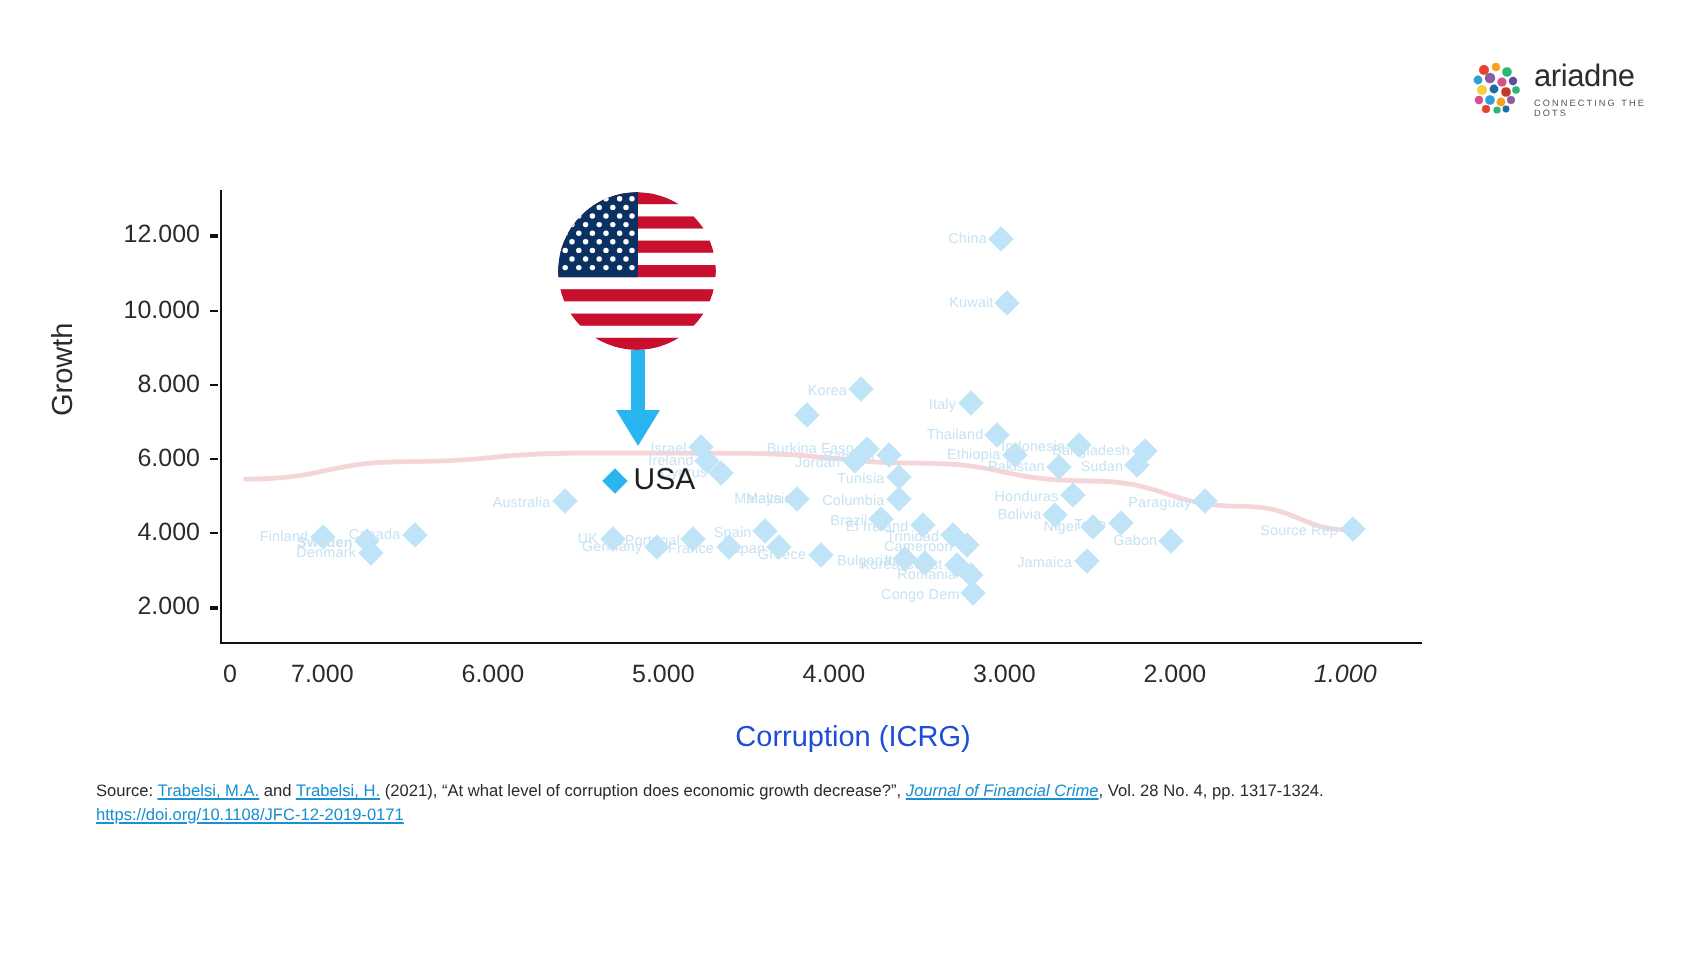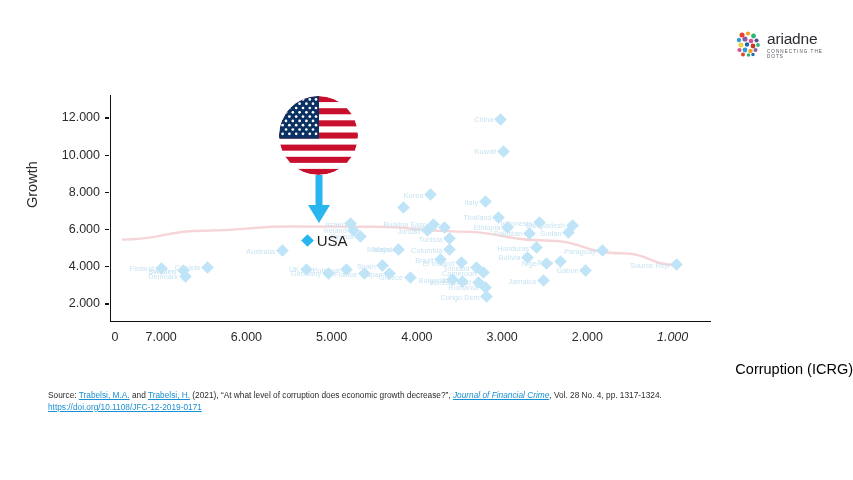--- a/index.html
+++ b/index.html
@@ -101,23 +101,23 @@
     color: #2b2b2b;
     transform: rotate(-90deg);
     transform-origin: left top;
     white-space: nowrap;
   }
   #x-axis-title {
     position: absolute;
     left: 0;
     top: 361px;
     width: 853px;
-    text-align: right;
+    text-align: center;
     font-size: 14.5px;
-    color: #000000;
+    color: #1d4ed8;
   }
 
   
   .pt {
     position: absolute;
     width: 9px;
     height: 9px;
     margin-left: -4.5px;
     margin-top: -4.5px;
     background: #bfe4f7;

